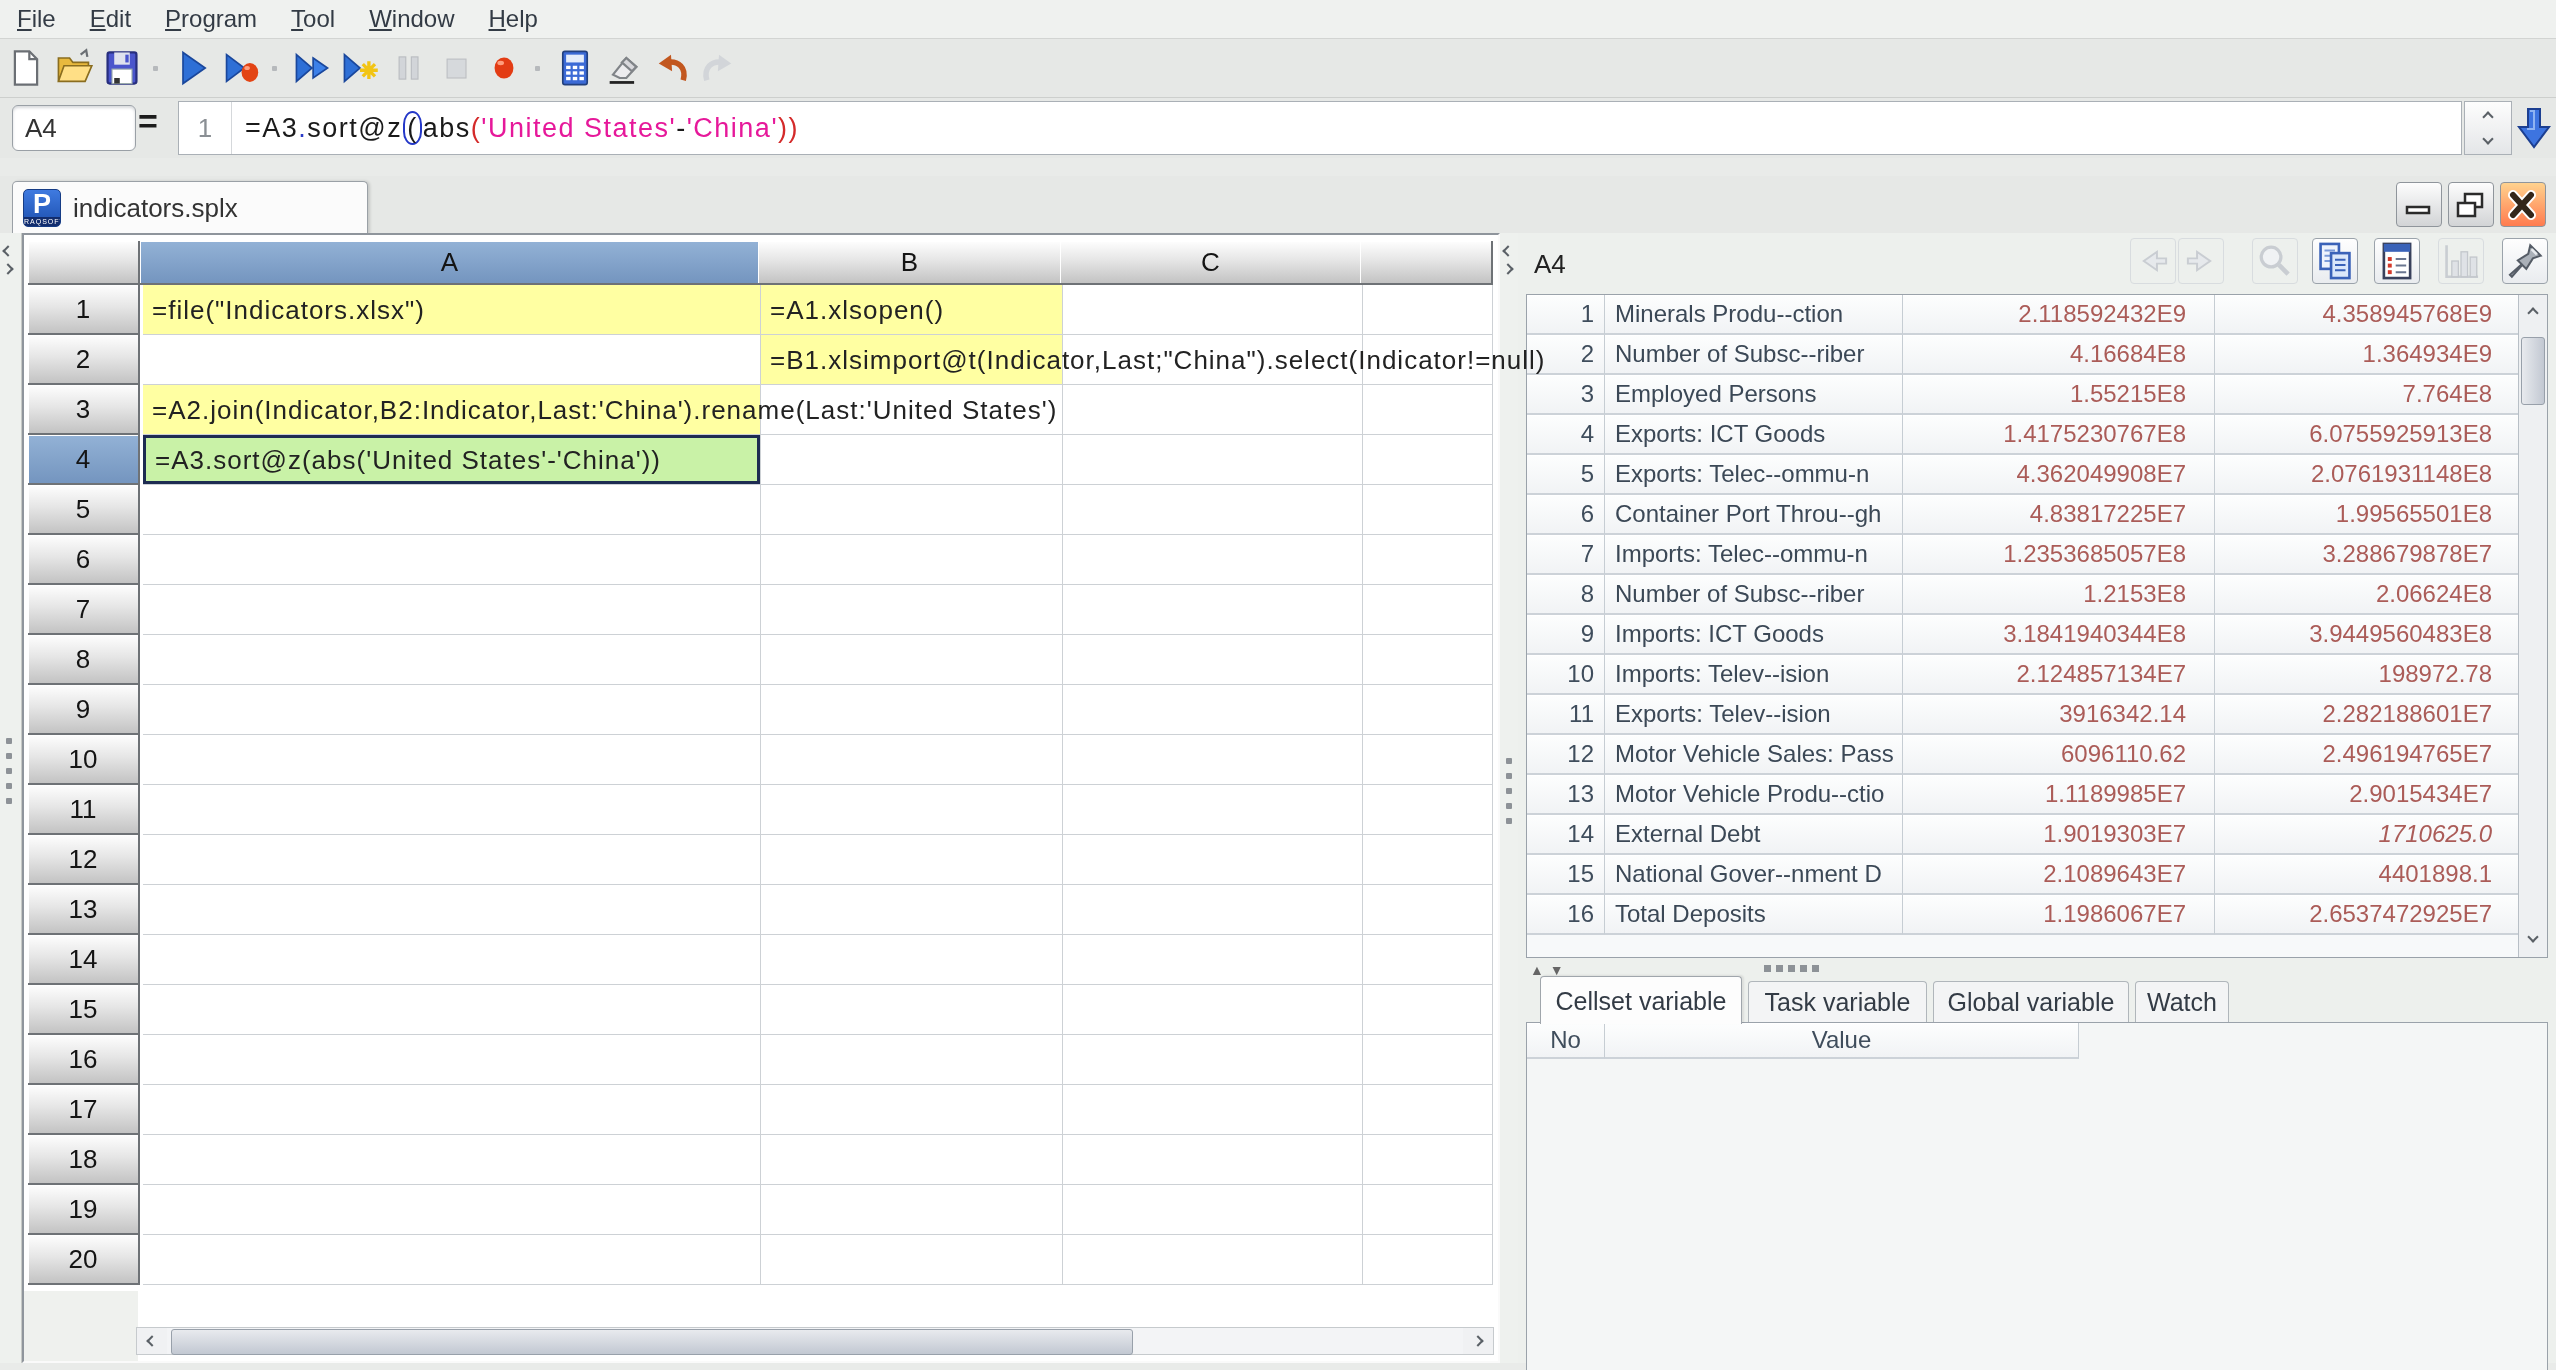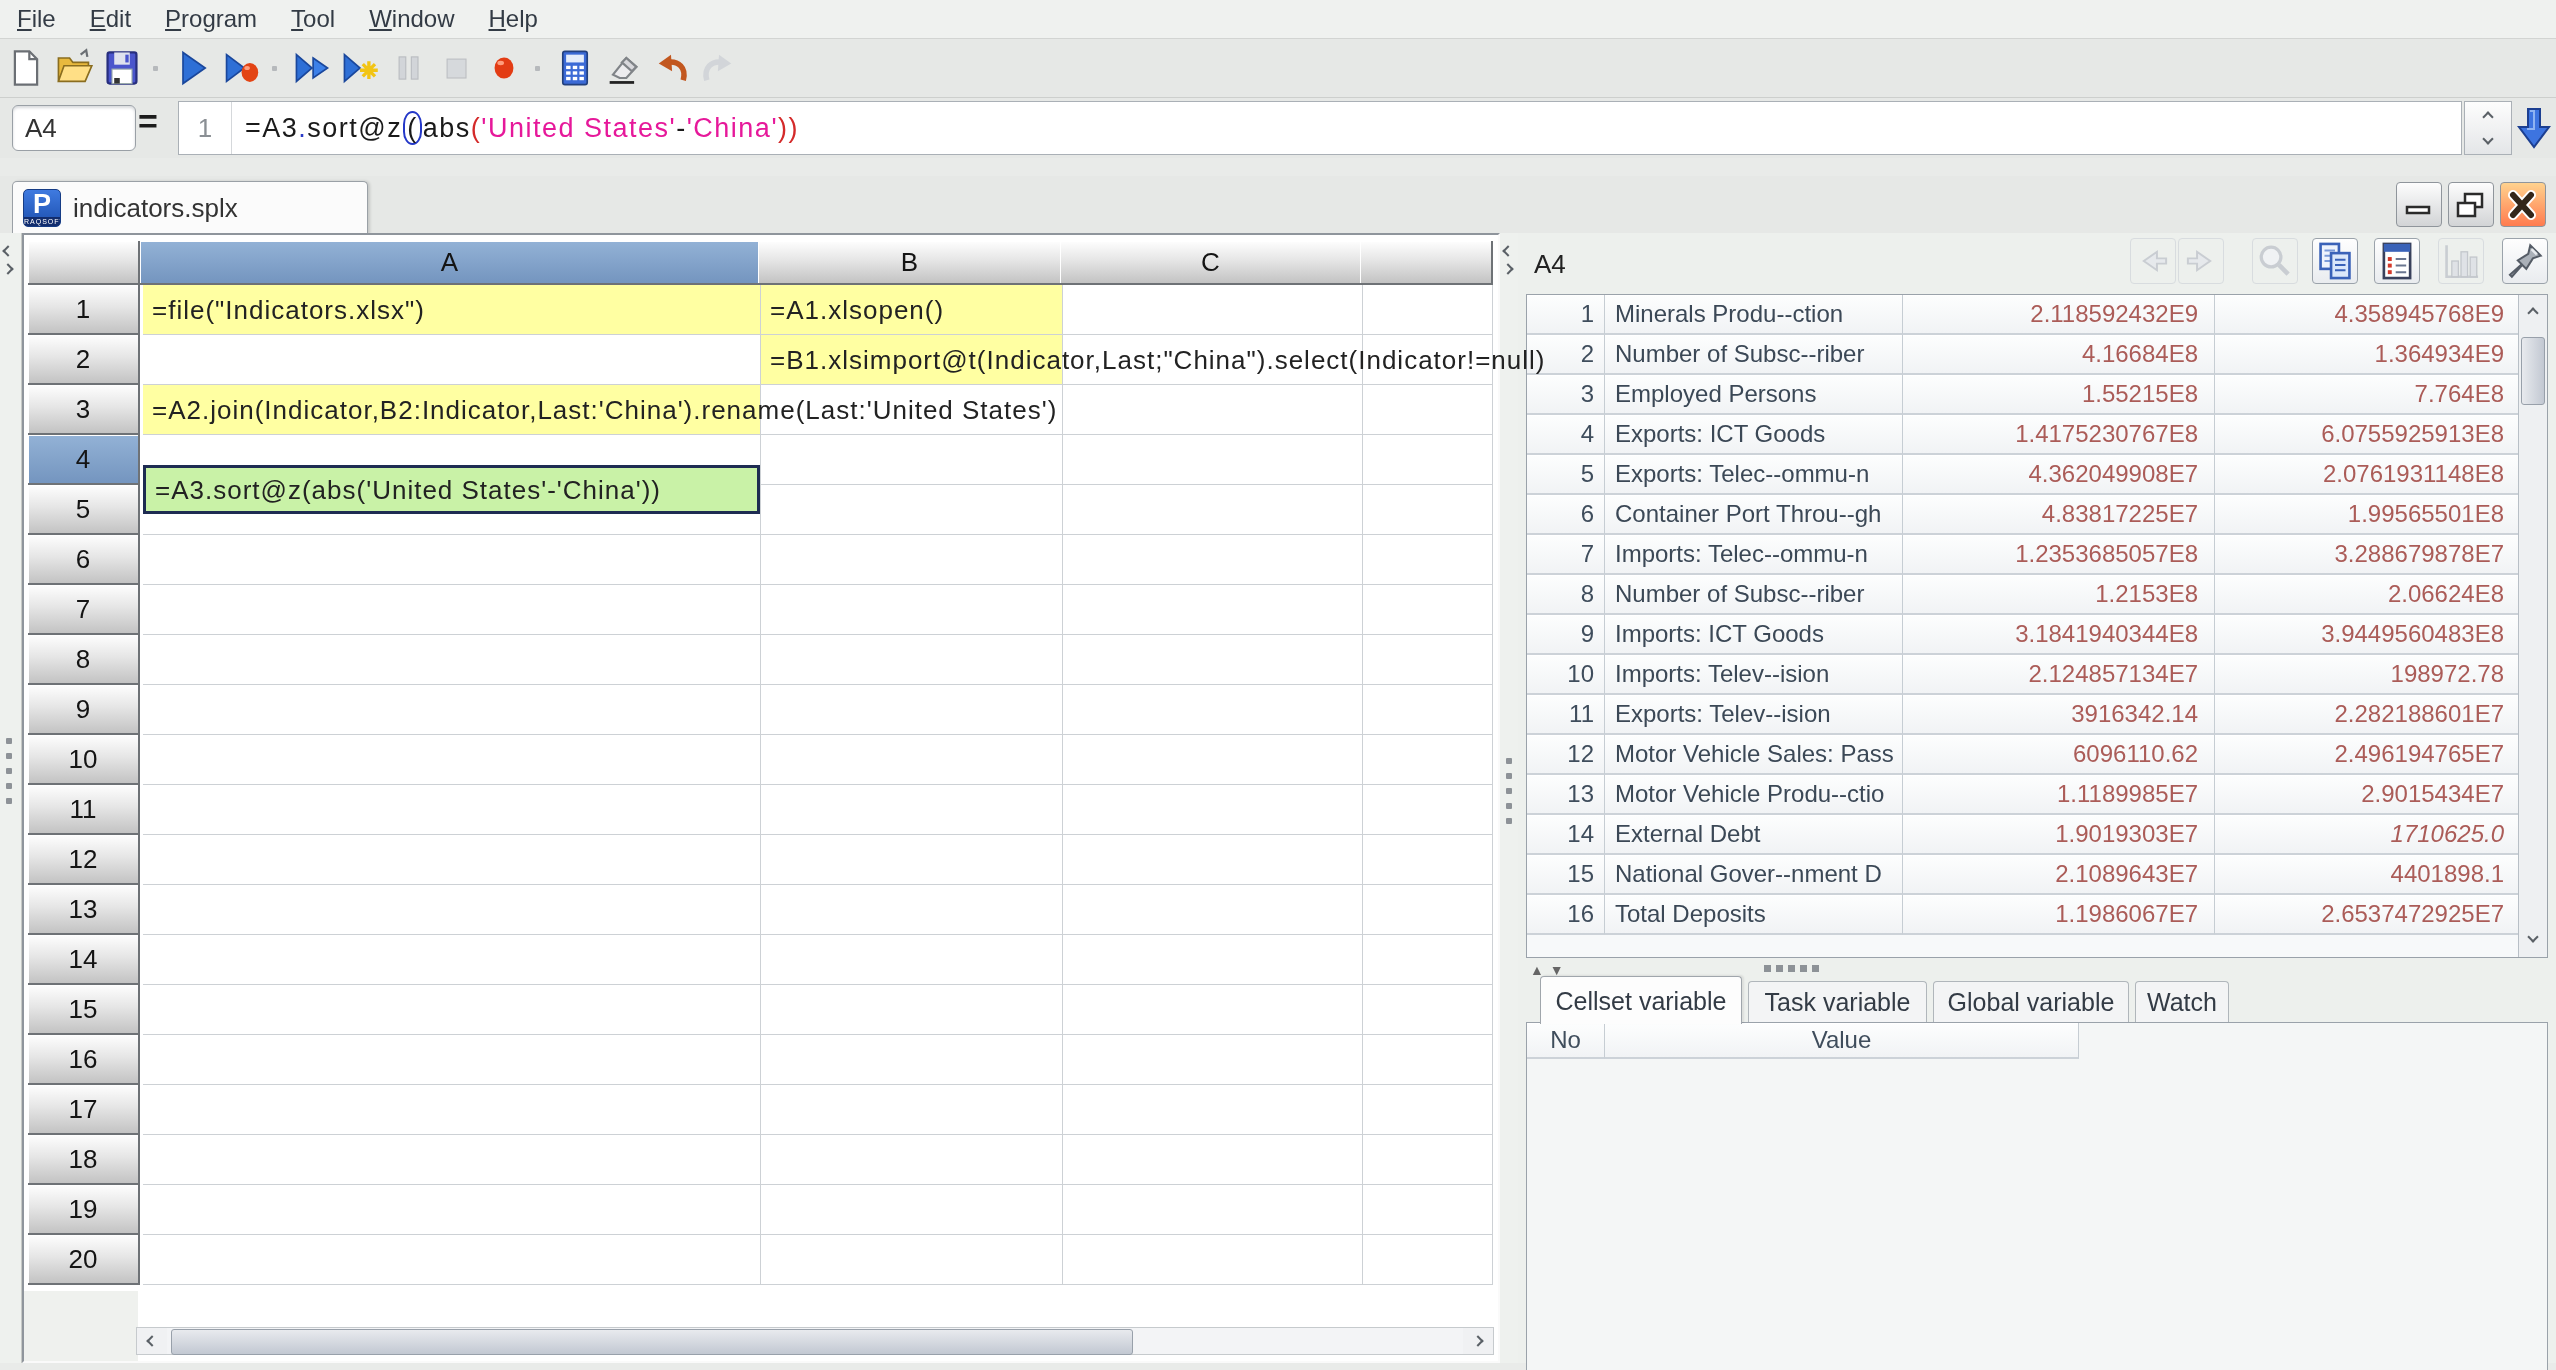--- a/index.html
+++ b/index.html
@@ -66,21 +66,21 @@
               border-right:2px solid #fafafa;border-bottom:2px solid #fafafa;box-sizing:border-box;}
   .hdr{position:absolute;background:linear-gradient(#fefefe,#e6e6e6 45%,#c3c3c3);
        box-shadow:inset 1px 1px 0 #fff;border-right:2px solid #6e7276;border-bottom:2px solid #6e7276;
        font-size:26px;color:#141414;display:flex;align-items:center;justify-content:center;box-sizing:border-box;}
   .hdr.sel{background:linear-gradient(#93b2d6,#7495bf);}
   .gridline-v{position:absolute;width:1px;background:var(--gridline);}
   .gridline-h{position:absolute;height:1px;background:var(--gridline);}
   .cell{position:absolute;font-size:26px;letter-spacing:1px;line-height:50px;white-space:nowrap;
         padding-left:9px;box-sizing:border-box;}
   .cell.yellow{background:var(--cell-yellow);}
-  .cell.green{background:var(--cell-green);margin-top:30px;}
+  .cell.green{background:var(--cell-green);}
   .cell.clip{overflow:hidden;}
   .cell.selected{border:3px solid var(--sel-border);line-height:44px;z-index:4;}
   #under-rowhdr{position:absolute;left:0px;top:1056px;width:114px;height:70px;background:#eff1ee;}
   
   #hscroll{position:absolute;left:112px;top:1092px;width:1358px;height:28px;background:#f3f4f6;
            border:1px solid #c6cacd;box-sizing:border-box;display:flex;align-items:center;}
   .sc-btn{width:30px;height:26px;background:#f0f1f3;border:none;display:flex;align-items:center;justify-content:center;}
   #hthumb{position:absolute;left:34px;width:960px;height:24px;top:1px;border:1px solid #98a0aa;border-radius:3px;
           background:linear-gradient(#e8eaee,#c2c8d2);}
   #hscroll .right{margin-left:auto;}
@@ -94,21 +94,21 @@
   #vtable{position:absolute;left:8px;top:61px;width:1022px;height:664px;border:1px solid #9aa2aa;
           background:#f7f9fa;overflow:hidden;box-sizing:border-box;}
   .vt-row{display:flex;height:40px;}
   .vt-row.head{height:38px;}
   .vt-cell{box-sizing:border-box;border-right:1px solid #c6cdd3;border-bottom:2px solid #ccd2d8;
            box-shadow:inset 0 1px 0 #fff;background:linear-gradient(#fdfefe,#f1f3f5);
            font-size:24px;display:flex;align-items:center;overflow:hidden;white-space:nowrap;}
   .vt-cell.head{justify-content:center;color:#3f4d5c;}
   .vt-cell.idx{justify-content:flex-end;padding-right:10px;color:#3f4d5c;}
   .vt-cell.ind{padding-left:10px;color:#3b4856;}
-  .vt-cell.num{justify-content:flex-end;padding-right:16px;color:var(--val-red);}
+  .vt-cell.num{justify-content:flex-end;padding-right:28px;color:var(--val-red);}
   #vscroll{position:absolute;right:0;top:0;width:28px;height:662px;background:#eef0f2;border-left:1px solid #b8bfc6;}
   #vthumb{position:absolute;left:2px;top:42px;width:22px;height:66px;border:1px solid #98a0aa;border-radius:3px;
           background:linear-gradient(90deg,#e8eaee,#c2c8d2);}
   .vs-btn{position:absolute;left:0;width:27px;height:32px;background:#eef0f2;border:none;
           display:flex;align-items:center;justify-content:center;}
   
   #rp-split{position:absolute;left:8px;top:727px;width:1022px;height:16px;}
   #rp-split .arrows{position:absolute;left:4px;top:2px;color:#666;font-size:14px;letter-spacing:6px;}
   #rp-split .hdots{position:absolute;left:238px;top:5px;display:flex;gap:5px;}
   #rp-split .hdots i{width:7px;height:7px;background:#8d9297;}

